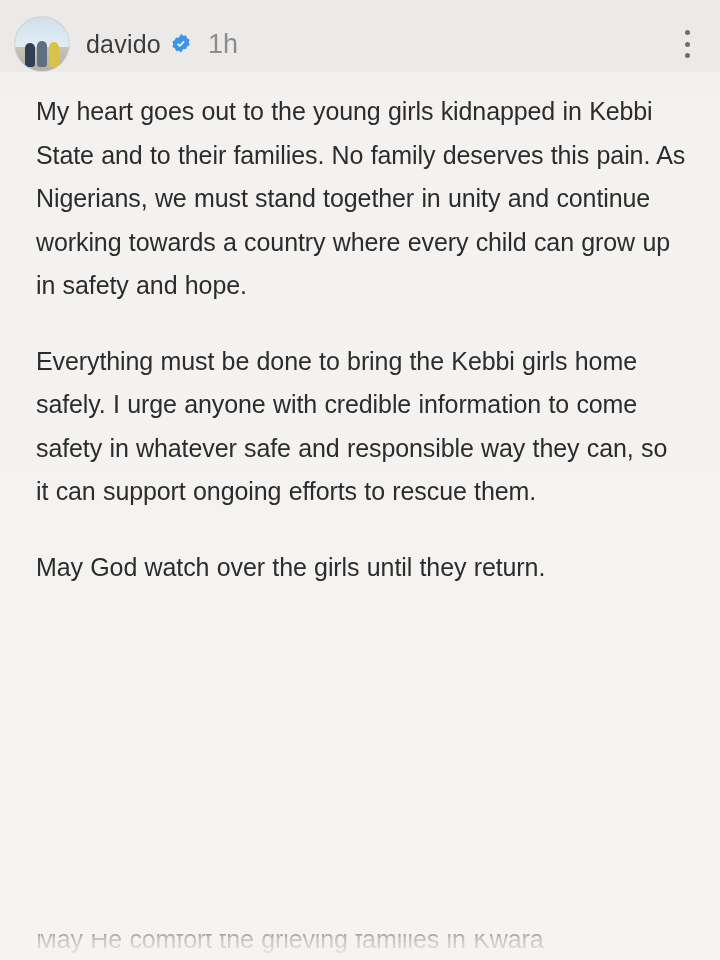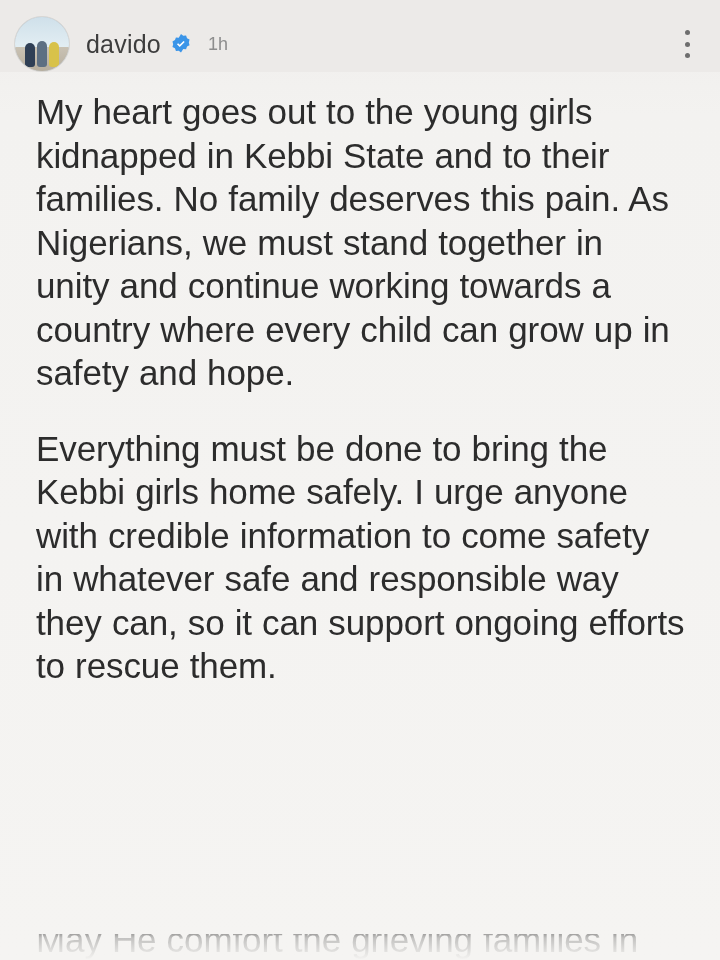--- a/index.html
+++ b/index.html
@@ -78,21 +78,21 @@
     white-space: nowrap;
   }
   .verified {
     width: 22px;
     height: 22px;
     margin-left: 9px;
     flex: 0 0 auto;
     display: block;
   }
   .timestamp {
-    font-size: 18px;
+    font-size: 27px;
     color: #8d8d8d;
     margin-left: 16px;
     white-space: nowrap;
   }
   .more-btn {
     width: 30px;
     height: 34px;
     display: flex;
     flex-direction: column;
     align-items: center;
@@ -109,21 +109,21 @@
     border-radius: 50%;
     background: #6e6e6e;
   }
 
   
   .post-body {
     padding: 18px 34px 0 36px;
     box-sizing: border-box;
   }
   .para {
-    font-size: 35px;
+    font-size: 25px;
     line-height: 43.5px;
     color: #2c2c2c;
     font-weight: 400;
     letter-spacing: -0.1px;
     margin: 0 0 32px 0;
     word-spacing: 0.5px;
   }
   .para.last {
     margin-bottom: 0;
   }
@@ -177,20 +177,21 @@
     <div class="more-btn">
       <span></span>
       <span></span>
       <span></span>
     </div>
   </div>
 
   <div class="post-body">
     <p class="para">My heart goes out to the young girls kidnapped in Kebbi State and to their families. No family deserves this pain. As Nigerians, we must stand together in unity and continue working towards a country where every child can grow up in safety and hope.</p>
     <p class="para">Everything must be done to bring the Kebbi girls home safely. I urge anyone with credible information to come safety in whatever safe and responsible way they can, so it can support ongoing efforts to rescue them.</p>
+    <p class="para last">May God watch over the girls until they return.</p>
   </div>
 
   <div class="clipped">
     <p class="para">May He comfort the grieving families in Kwara</p>
   </div>
 
   <div class="fade-line"></div>
 </div>
 
 </body></html>

